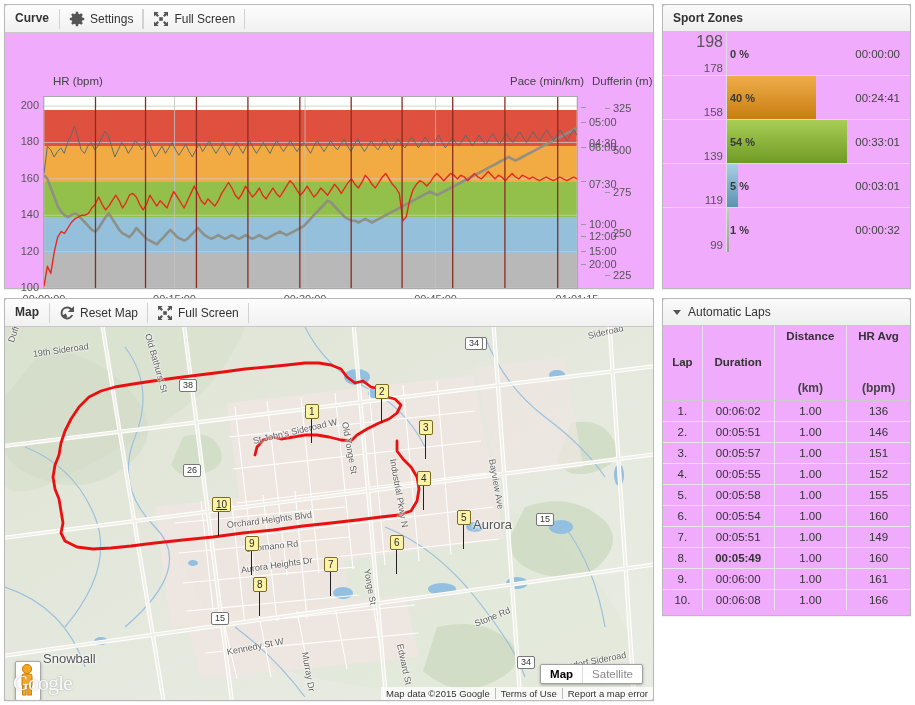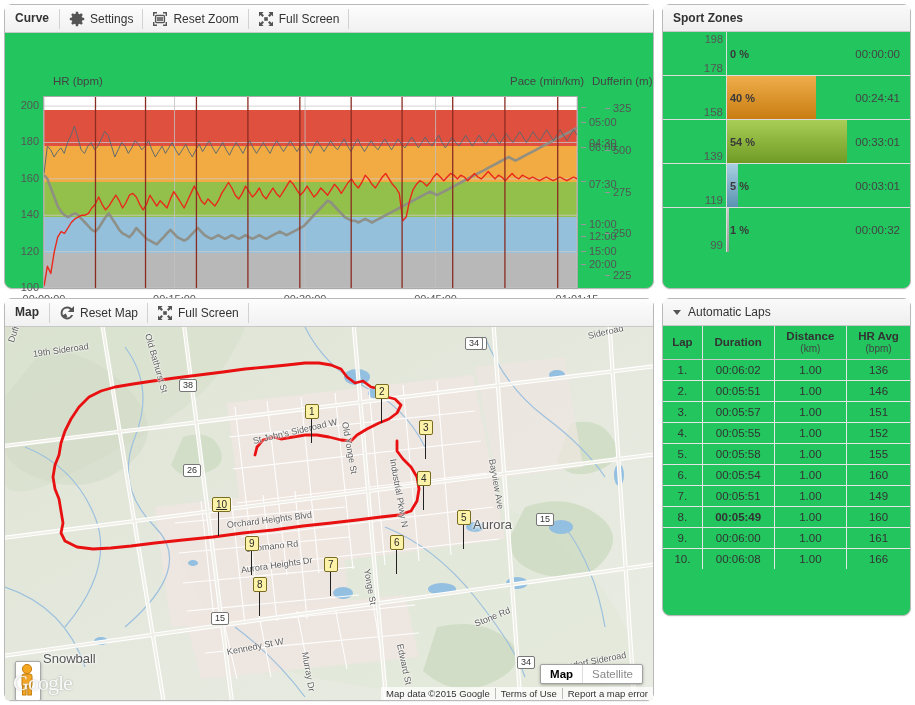--- a/index.html
+++ b/index.html
@@ -9,23 +9,23 @@
     font-family:"Liberation Sans", sans-serif;
     font-size:12px;
     color:#333;
     overflow:hidden;
   }
   .app{position:relative;width:915px;height:705px;}
 
   
   .panel{
     position:absolute;
-    background:#22c55e;
+    background:#f0abfc;
     border:1px solid #b9b9b9;
-    border-radius:8px;
+    border-radius:0;
     box-sizing:border-box;
     box-shadow:0 1px 1px rgba(0,0,0,.06);
   }
   .toolbar{
     height:28px;
     border-bottom:1px solid #c8c8c8;
     background:linear-gradient(#fdfdfd,#f1f1f1);
     display:flex;align-items:center;
     border-radius:3px 3px 0 0;
     box-sizing:border-box;
@@ -98,21 +98,21 @@
     position:absolute;left:64px;top:0;bottom:0;
   }
   .zpct{
     position:absolute;left:67px;top:50%;transform:translateY(-50%);
     font-size:11px;font-weight:bold;color:#3a3a3a;
   }
   .ztime{
     position:absolute;right:10px;top:50%;transform:translateY(-50%);
     font-size:11.5px;color:#444;
   }
-  .zlim-top{position:absolute;left:0;top:1px;width:60px;text-align:right;font-size:11px;color:#555;}
+  .zlim-top{position:absolute;left:0;top:1px;width:60px;text-align:right;font-size:16px;color:#555;}
   .zlim-bot{position:absolute;left:0;bottom:1px;width:60px;text-align:right;font-size:11.5px;color:#555;}
   .zdiv{position:absolute;left:63px;top:0;bottom:0;width:1px;background:#ddd;}
   .zfoot{height:14px;}
 
   
   #mapPanel{left:4px;top:298px;width:650px;height:403px;}
   .map-area{
     position:relative;width:648px;height:373px;overflow:hidden;
     background:#e8eadf;border-radius:0 0 3px 3px;
   }
@@ -177,21 +177,21 @@
   .caret{
     width:0;height:0;border-left:4px solid transparent;border-right:4px solid transparent;
     border-top:5px solid #555;
   }
   table.laps{width:100%;border-collapse:collapse;}
   table.laps th{
     font-size:11.5px;font-weight:bold;color:#333;
     border-bottom:1px solid #ccc;border-right:1px solid #e2e2e2;
     padding:4px 6px;line-height:1.15;
   }
-  table.laps th .unit{font-weight:normal;font-size:10px;color:#444;display:block;}
+  table.laps th .unit{font-weight:bold;font-size:12px;color:#444;display:block;margin-top:39px;}
   table.laps td{
     font-size:11.5px;color:#333;text-align:center;
     border-bottom:1px solid #e6e6e6;border-right:1px solid #e6e6e6;
     padding:4px 6px;
   }
   table.laps th:last-child,table.laps td:last-child{border-right:none;}
   table.laps tr:last-child td{border-bottom:none;}
   td.b{font-weight:bold;}
 </style>
 </head>
@@ -206,30 +206,20 @@
       <div class="tb-btn">
         <span class="tb-icon">
           <svg width="16" height="16" viewBox="0 0 16 16">
               <path fill="#555" d="M8 5.2A2.8 2.8 0 1 0 8 10.8 2.8 2.8 0 0 0 8 5.2zm0 1.5A1.3 1.3 0 1 1 8 9.3 1.3 1.3 0 0 1 8 6.7z"></path>
               <path fill="#555" d="M6.9.8h2.2l.3 2 1.2.5 1.7-1.1 1.5 1.5-1.1 1.7.5 1.2 2 .3v2.2l-2 .3-.5 1.2 1.1 1.7-1.5 1.5-1.7-1.1-1.2.5-.3 2H6.9l-.3-2-1.2-.5-1.7 1.1-1.5-1.5 1.1-1.7-.5-1.2-2-.3V6.9l2-.3.5-1.2L2.2 3.7l1.5-1.5 1.7 1.1 1.2-.5z"></path>
             </svg>
         </span>
         <span>Settings</span>
       </div>
       <div class="tb-sep"></div>
-      <div class="tb-btn">
-        <span class="tb-icon">
-          <svg width="16" height="16" viewBox="0 0 16 16">
-            <path fill="#555" d="M1 1h4v1.4H2.4V5H1zM11 1h4v4h-1.4V2.4H11zM1 11h1.4v2.6H5V15H1zM13.6 11H15v4h-4v-1.4h2.6z"></path>
-            <rect x="3.6" y="4.4" width="8.8" height="7.2" rx="1" fill="none" stroke="#555" stroke-width="1.4"></rect>
-            <rect x="5" y="5.8" width="6" height="4.4" fill="#777"></rect>
-          </svg>
-        </span>
-        <span>Reset Zoom</span>
-      </div>
       <div class="tb-sep"></div>
       <div class="tb-btn">
         <span class="tb-icon">
           <svg width="16" height="16" viewBox="0 0 16 16">
             <path fill="#555" d="M1 1h4.6L4.1 2.5 6 4.4 4.4 6 2.5 4.1 1 5.6zM15 1v4.6l-1.5-1.5L11.6 6 10 4.4l1.9-1.9L10.4 1zM1 15v-4.6l1.5 1.5L4.4 10 6 11.6l-1.9 1.9L5.6 15zM15 15h-4.6l1.5-1.5L10 11.6 11.6 10l1.9 1.9 1.5-1.5z"></path>
             <rect x="6.2" y="6.2" width="3.6" height="3.6" fill="#555"></rect>
           </svg>
         </span>
         <span>Full Screen</span>
       </div>

